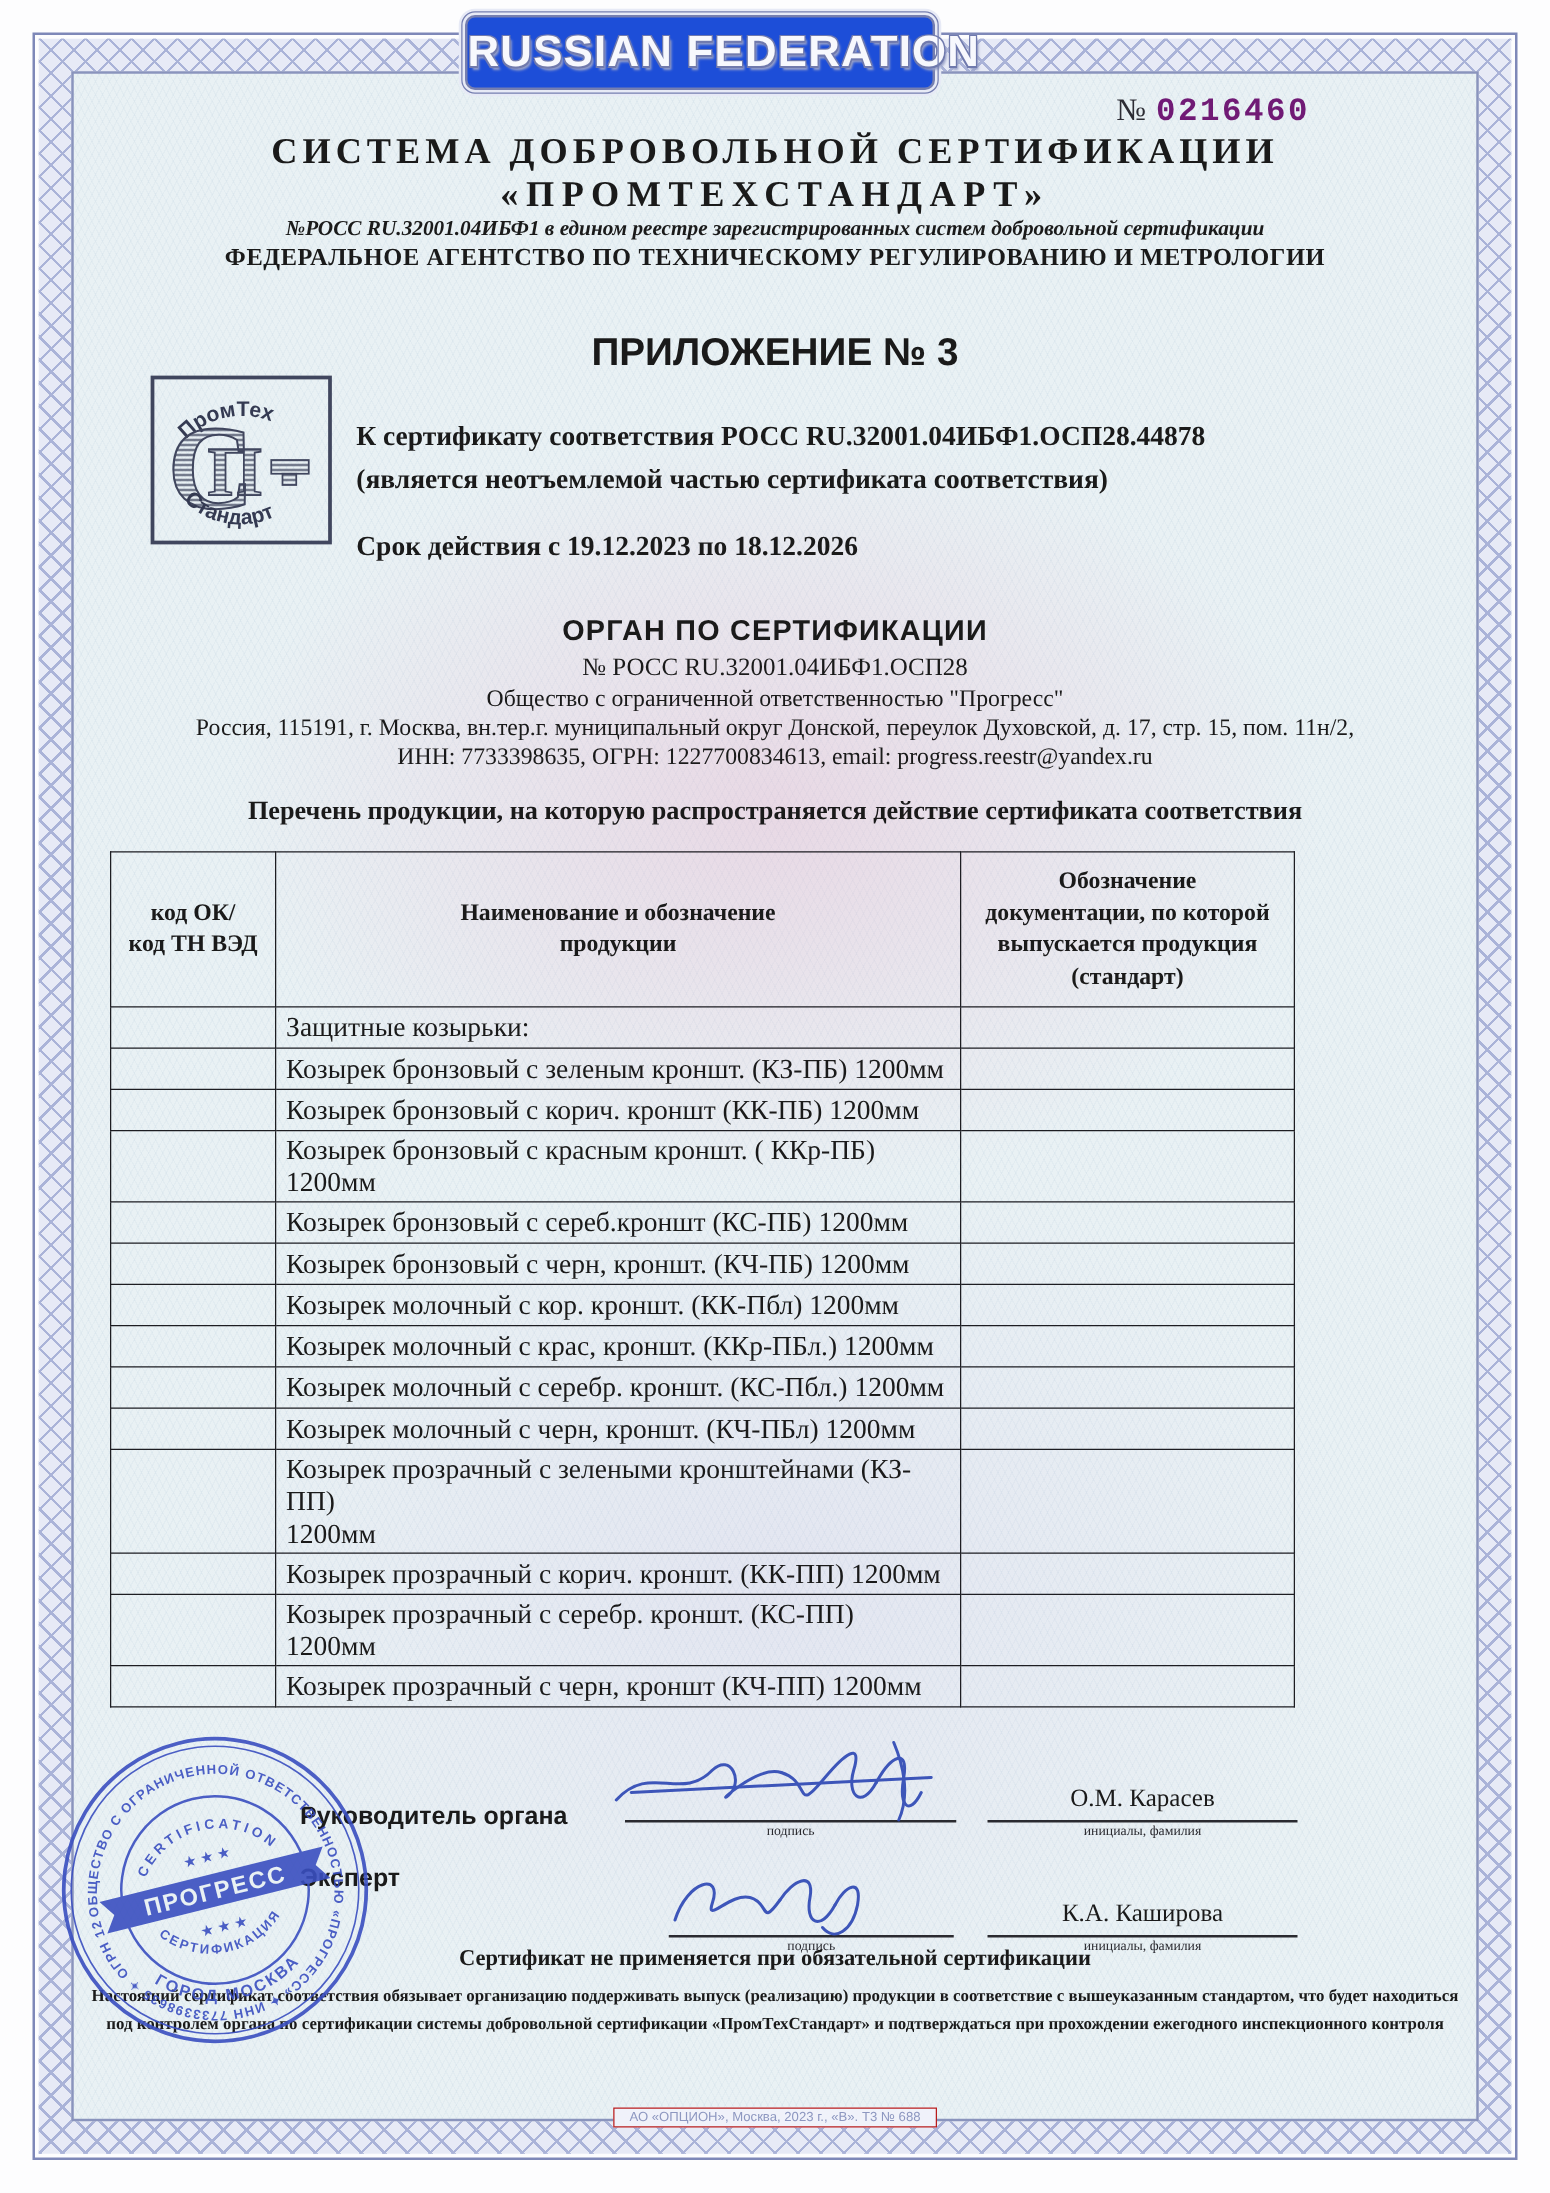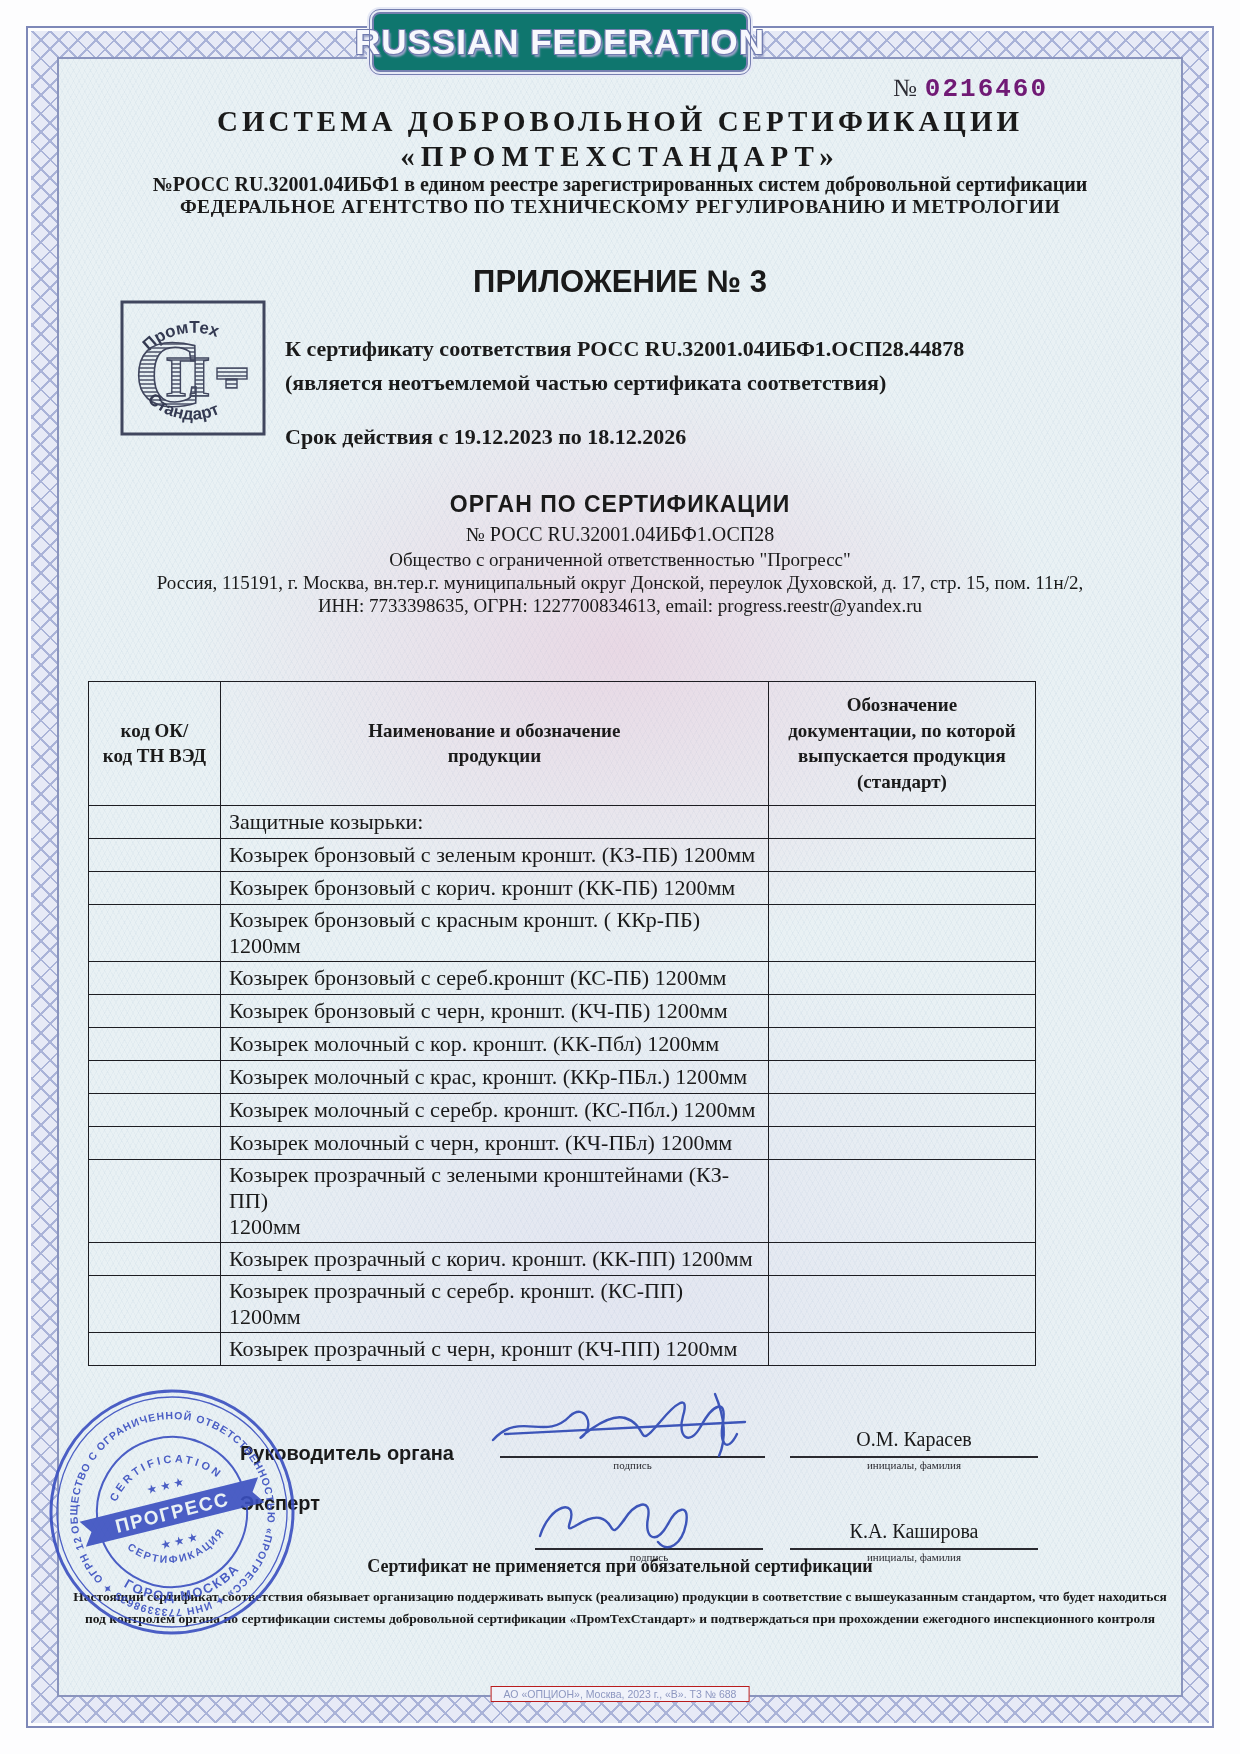--- a/index.html
+++ b/index.html
@@ -14,36 +14,36 @@
           #e7eaf6;}
   .panel{position:absolute;inset:57px 57px 57px 57px;border:2px solid #8a94bd;
         background:
           radial-gradient(ellipse 54% 26% at 50% 36%,rgba(231,176,203,0.38),rgba(231,176,203,0) 72%),
           radial-gradient(ellipse 60% 30% at 50% 74%,rgba(206,188,228,0.22),rgba(206,188,228,0) 70%),
           repeating-linear-gradient(62deg,rgba(110,150,185,0.055) 0 1px,transparent 1px 5px),
           repeating-linear-gradient(-62deg,rgba(110,150,185,0.055) 0 1px,transparent 1px 5px),
           #e9f1f4;}
   
   .plaque{position:absolute;left:372px;top:12px;width:372px;height:56px;z-index:5;
-          background:#0f766e;border:2px solid #767fb0;outline:1px solid #767fb0;outline-offset:2px;
-          border-radius:8px;display:flex;align-items:center;justify-content:center;
+          background:#1d4ed8;border:2px solid #767fb0;outline:1px solid #767fb0;outline-offset:2px;
+          border-radius:8px;display:flex;align-items:center;justify-content:flex-start;
           box-shadow:0 0 0 5px #e7eaf6;}
   .plaque span{font-family:"Liberation Sans",sans-serif;font-weight:bold;font-size:35px;
           letter-spacing:1px;color:#f7f8fd;white-space:nowrap;
           text-shadow:-1px -1px 0 #707aad,1px -1px 0 #707aad,-1px 1px 0 #707aad,1px 1px 0 #707aad,2px 3px 2px #9aa2c8;}
   
   .docnum{position:absolute;top:74px;left:893px;z-index:4;display:flex;align-items:baseline;gap:8px;}
   .docnum .pfx{font-size:25px;color:#2c2c34;}
   .docnum .val{font-family:"Liberation Mono",monospace;font-weight:bold;font-size:26px;
                color:#701a75;letter-spacing:2px;}
   
   .center{position:absolute;left:60px;right:60px;text-align:center;z-index:3;}
   .h-system1{top:105px;font-weight:bold;font-size:29px;letter-spacing:4px;}
   .h-system2{top:140px;font-weight:bold;font-size:29px;letter-spacing:6px;}
-  .h-registry{top:173px;font-weight:bold;font-size:20px;}
+  .h-registry{top:173px;font-weight:bold;font-size:17px;font-style:italic;}
   .h-agency{top:196px;font-weight:bold;font-size:19.5px;letter-spacing:0.5px;}
   .h-appendix{top:264px;font-family:"Liberation Sans",sans-serif;font-weight:bold;font-size:31px;letter-spacing:0px;}
   
   .logo{position:absolute;left:118px;top:298px;z-index:3;}
   
   .blk{position:absolute;z-index:3;}
   .to-cert{left:285px;top:336px;width:775px;font-size:22px;font-weight:600;}
   .to-note{left:285px;top:370px;width:775px;font-size:22px;font-weight:600;}
   .validity{left:285px;top:424px;width:775px;font-size:22px;font-weight:bold;}
   .organ-title{top:491px;font-family:"Liberation Sans",sans-serif;font-weight:bold;font-size:23px;letter-spacing:1px;}
@@ -141,20 +141,21 @@
   <div class="blk to-cert">К сертификату соответствия РОСС RU.32001.04ИБФ1.ОСП28.44878</div>
   <div class="blk to-note">(является неотъемлемой частью сертификата соответствия)</div>
   <div class="blk validity">Срок действия с 19.12.2023 по 18.12.2026</div>
 
   <div class="center organ-title">ОРГАН ПО СЕРТИФИКАЦИИ</div>
   <div class="center organ-num">№ РОСС RU.32001.04ИБФ1.ОСП28</div>
   <div class="center organ-co">Общество с ограниченной ответственностью "Прогресс"</div>
   <div class="center organ-addr">Россия, 115191, г. Москва, вн.тер.г. муниципальный округ Донской, переулок Духовской, д. 17, стр. 15, пом. 11н/2,</div>
   <div class="center organ-req">ИНН: 7733398635, ОГРН: 1227700834613, email: progress.reestr@yandex.ru</div>
 
+  <div class="center caption">Перечень продукции, на которую распространяется действие сертификата соответствия</div>
 
   <table class="products">
     <thead>
       <tr>
         <th class="c1">код ОК/
 код ТН ВЭД</th>
         <th class="c2">Наименование и обозначение
 продукции</th>
         <th class="c3">Обозначение
 документации, по которой

